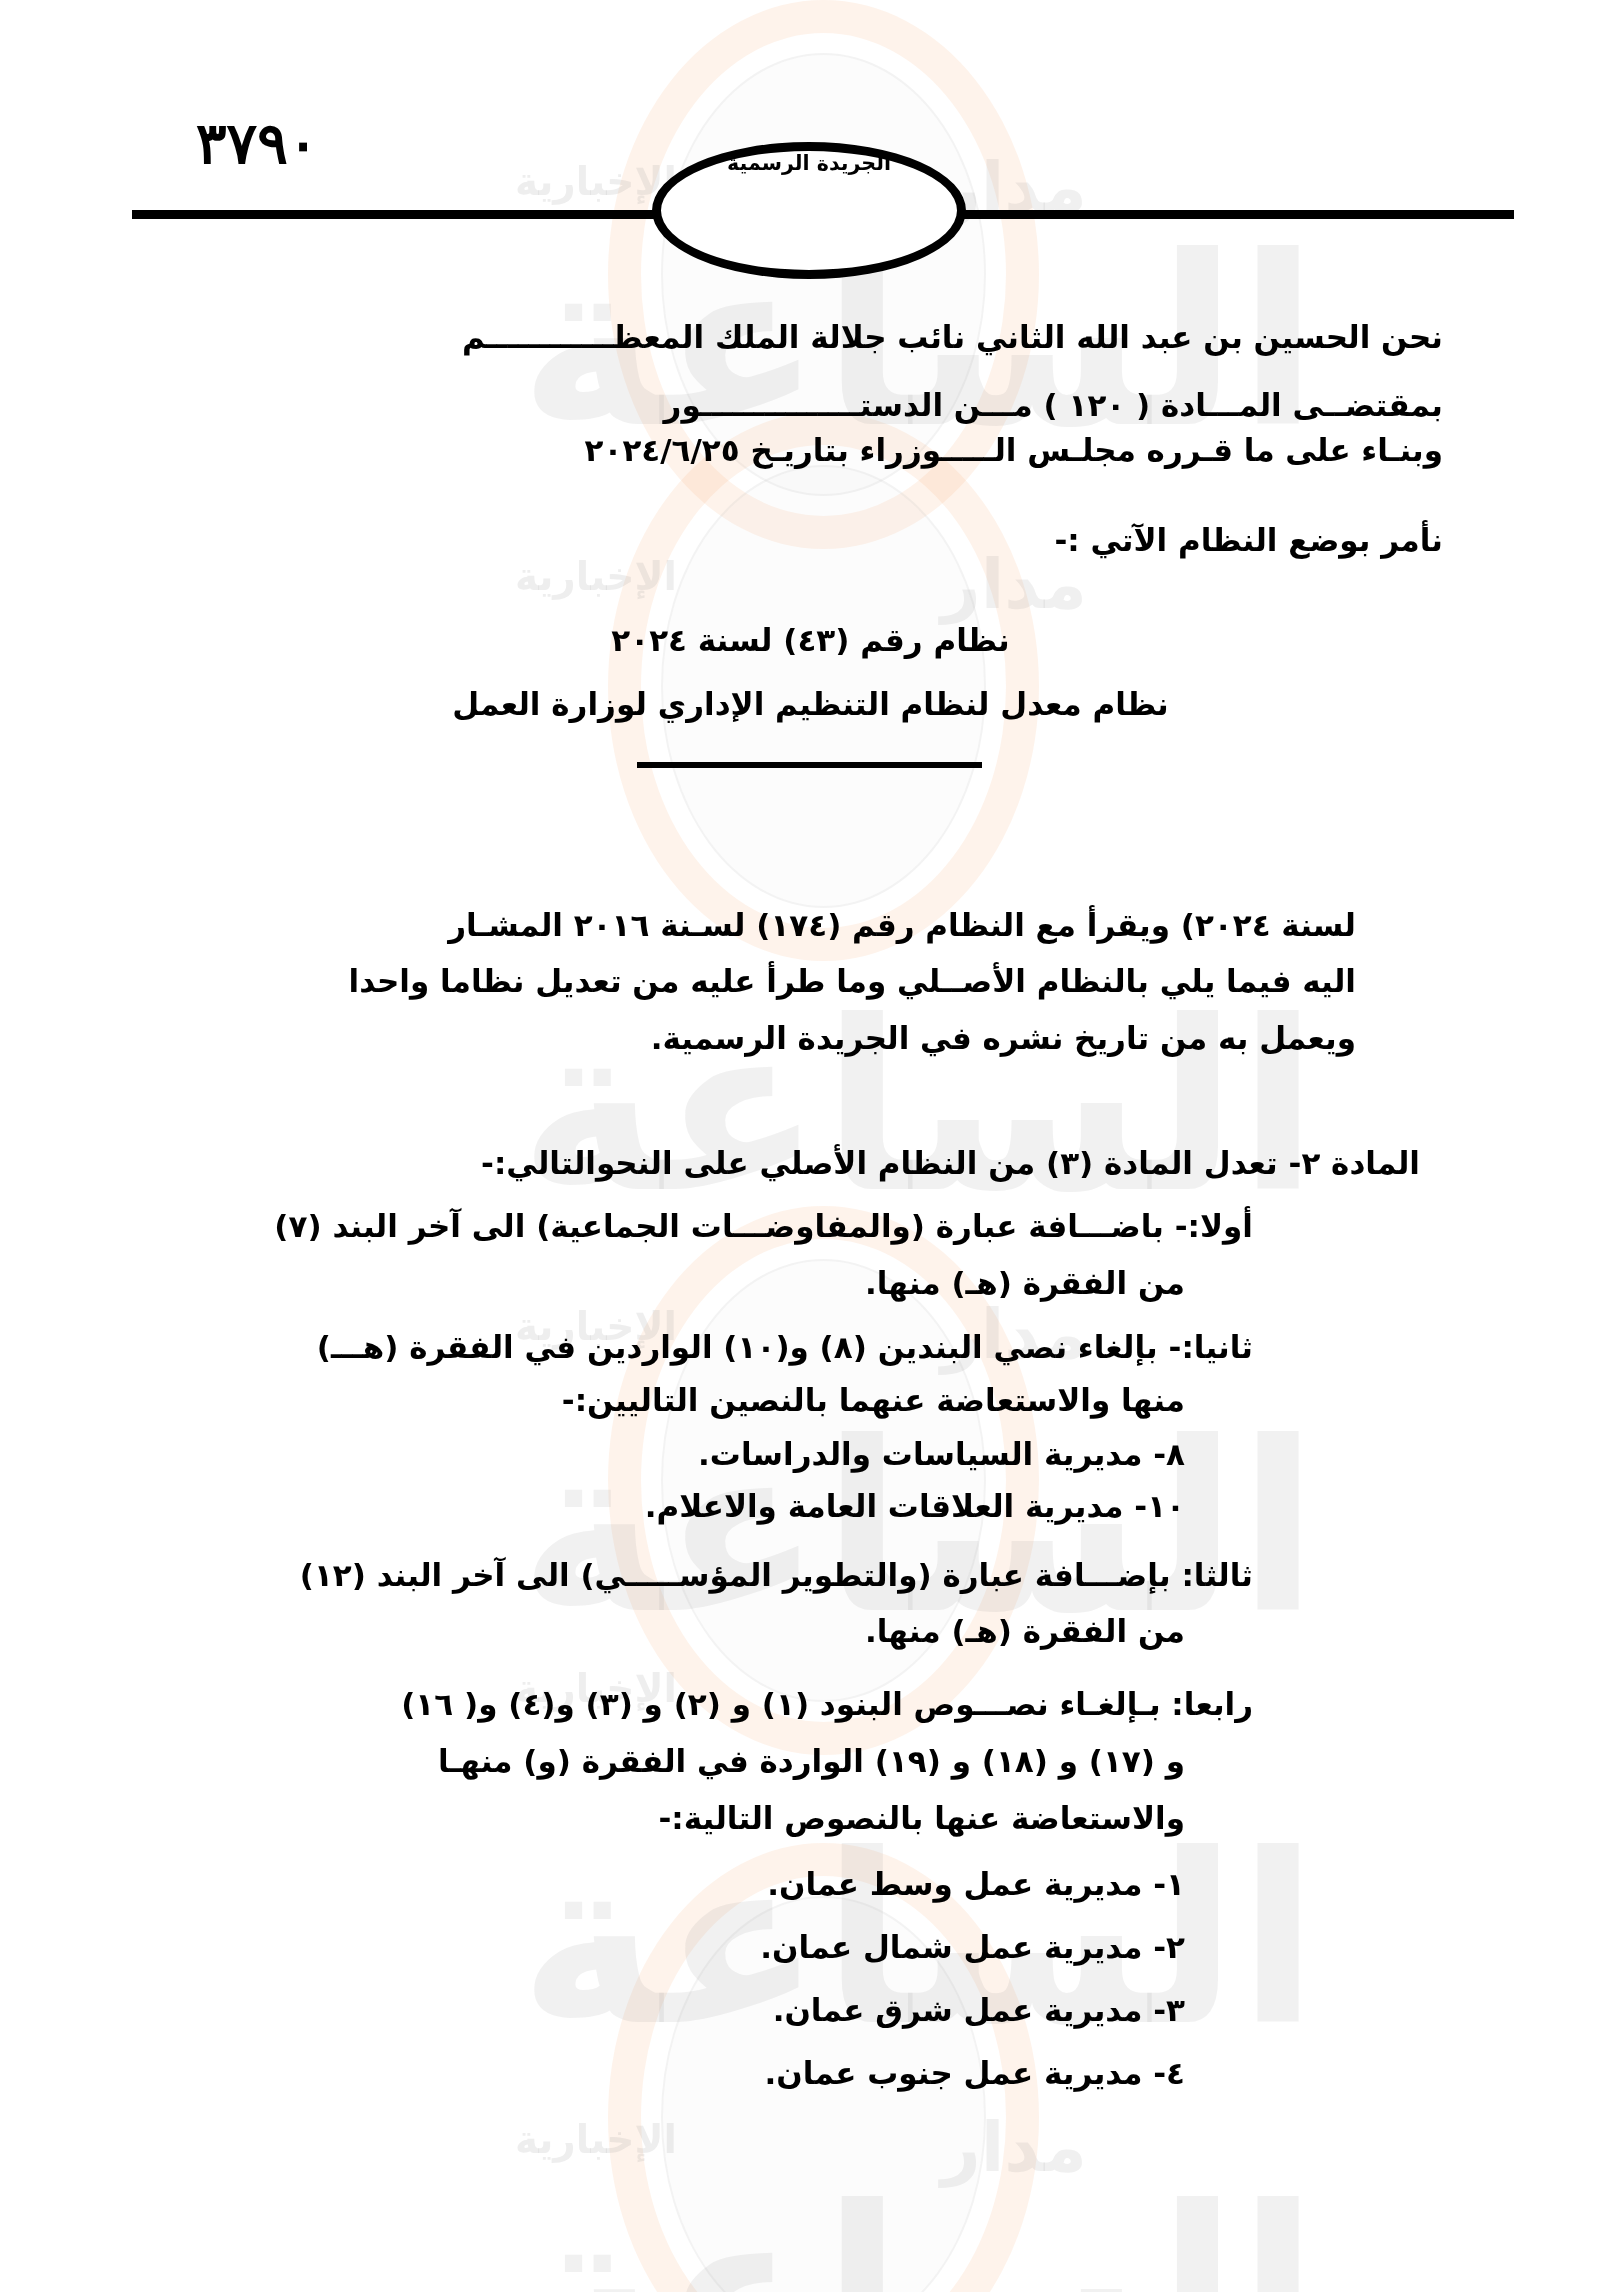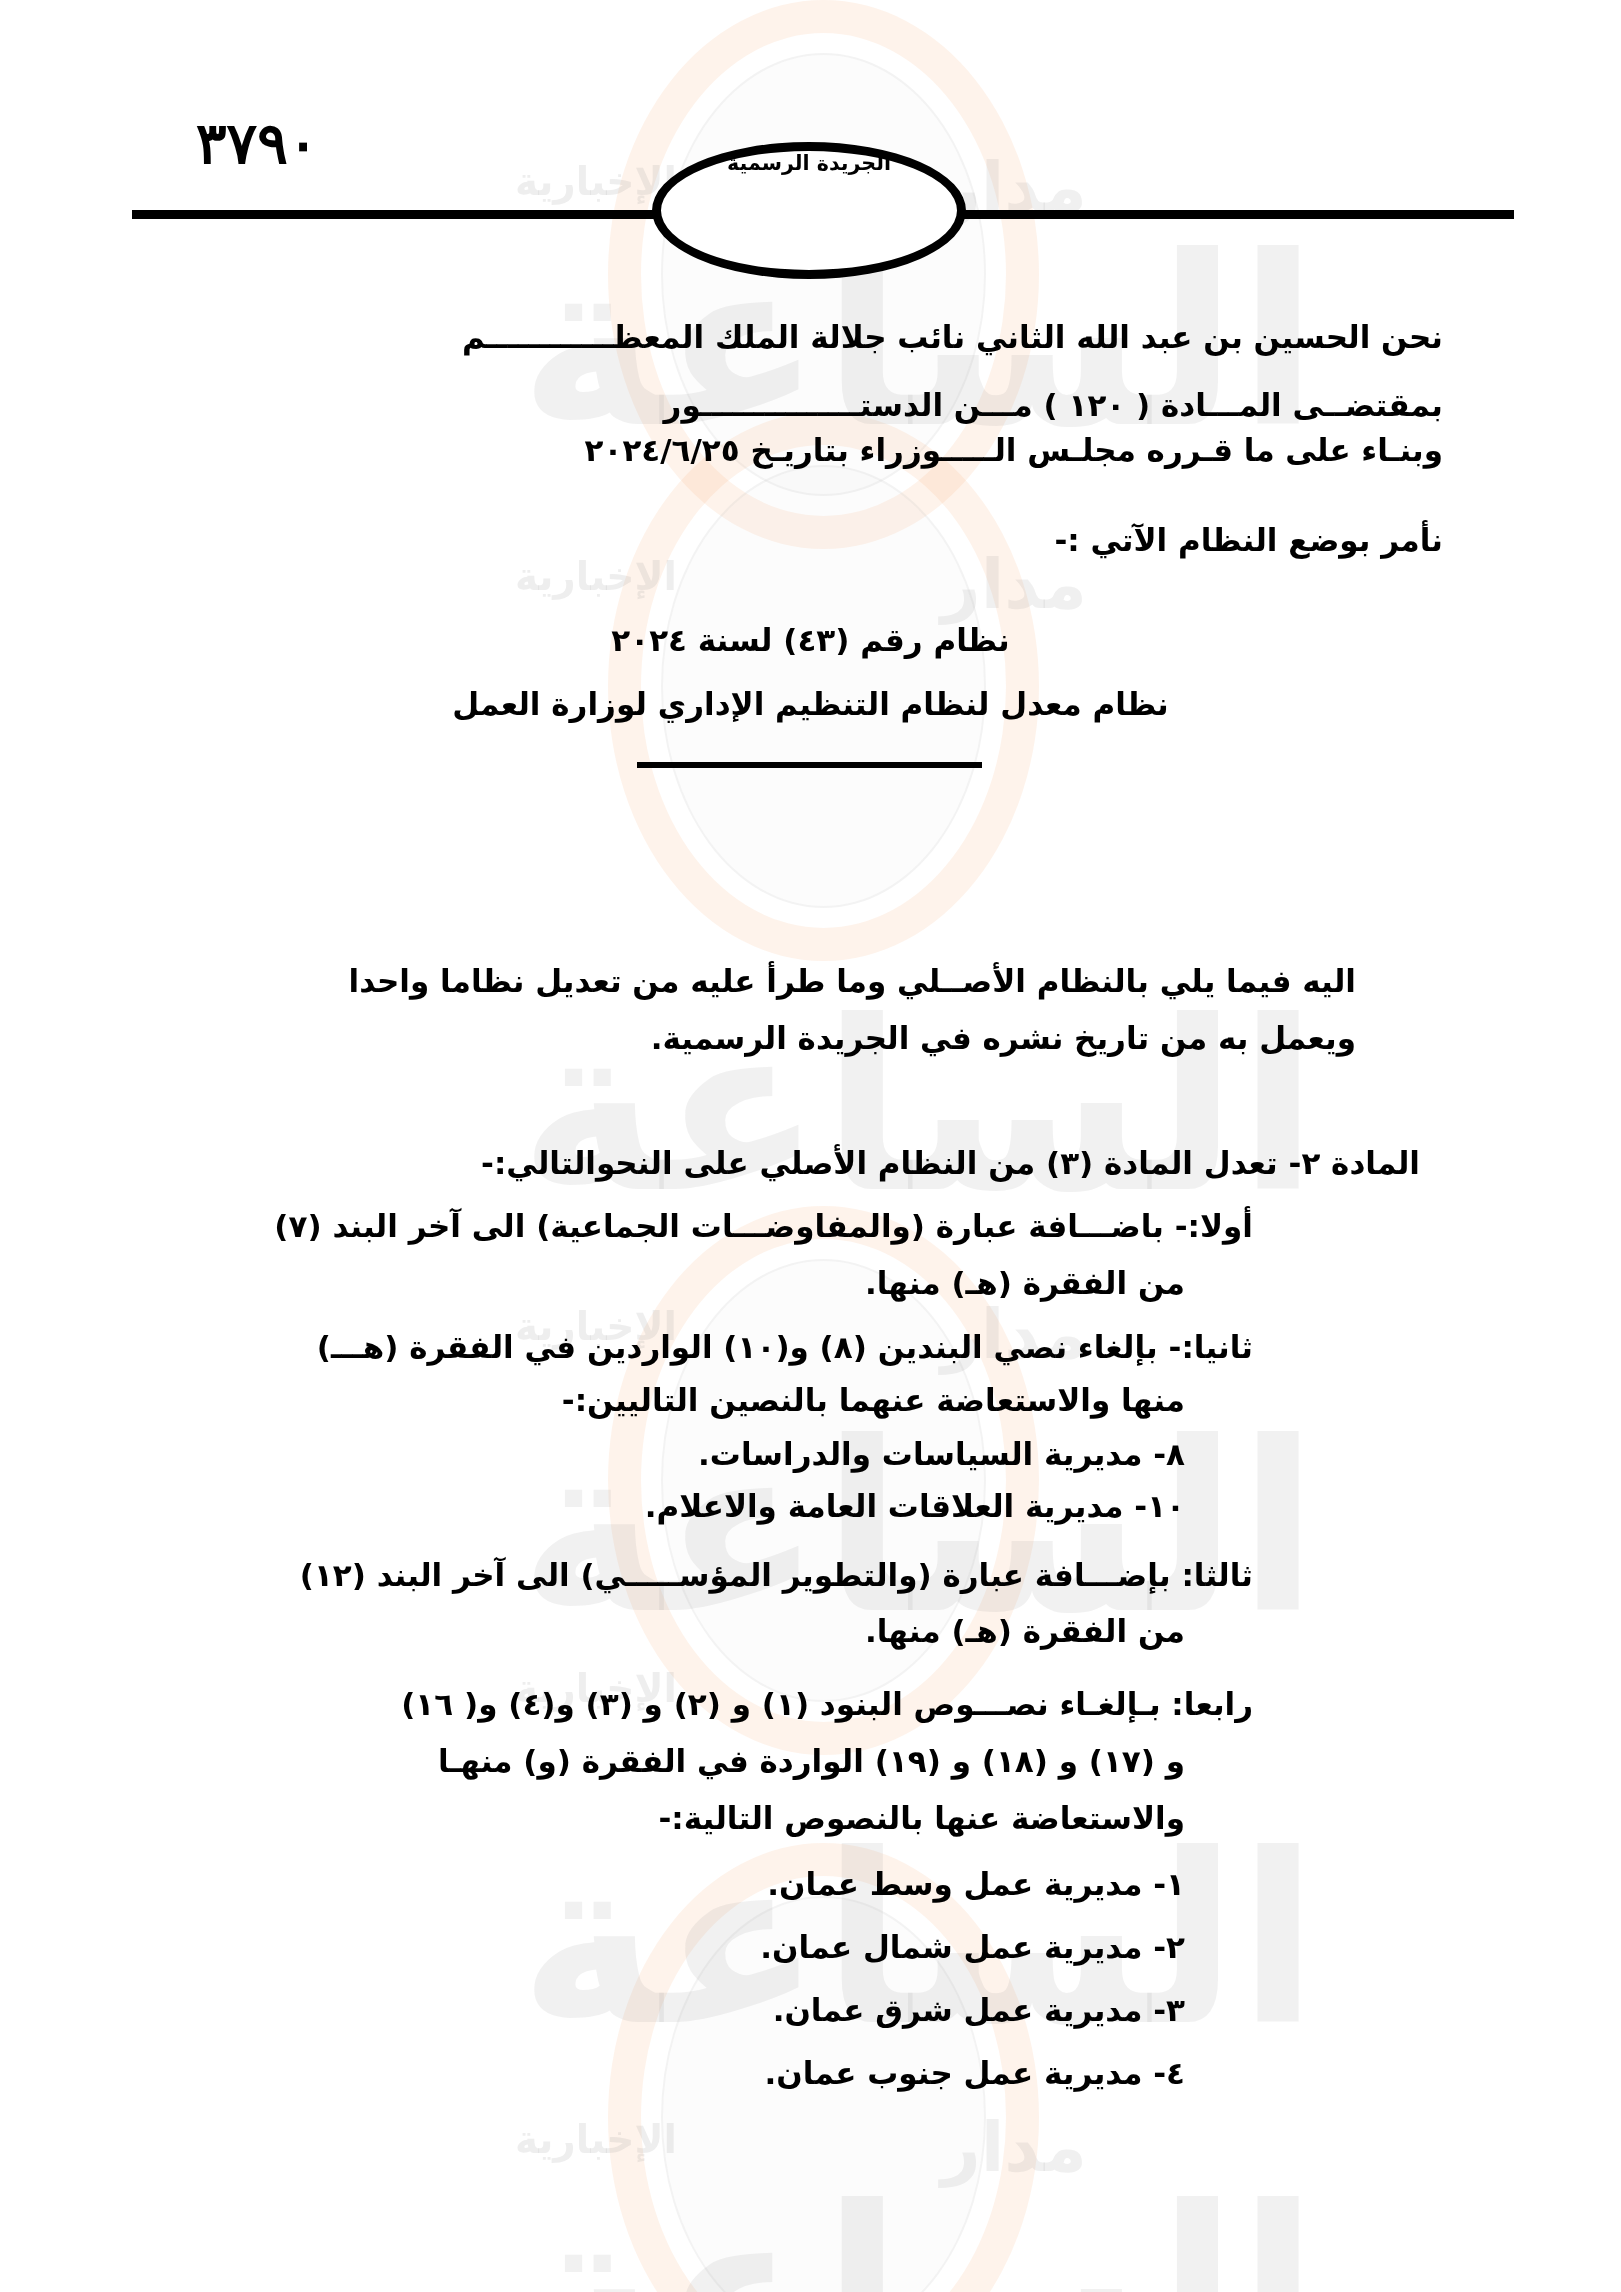--- a/index.html
+++ b/index.html
@@ -68,20 +68,21 @@
 
   <div class="txt" style="right:178px; top:309px;">نحن الحسين بن عبد الله الثاني نائب جلالة الملك المعظــــــــــــم</div>
   <div class="txt" style="right:178px; top:377px;">بمقتضــى المـــادة ( ١٢٠ ) مـــن الدستـــــــــــــــور</div>
   <div class="txt" style="right:178px; top:422px;">وبنـاء على ما قـرره مجلـس الـــــوزراء بتاريـخ ٢٠٢٤/٦/٢٥</div>
   <div class="txt" style="right:178px; top:512px;">نأمر بوضع النظام الآتي :-</div>
 
   <div class="txt center" style="left:0; right:0; top:612px;">نظام رقم (٤٣) لسنة ٢٠٢٤</div>
   <div class="txt center" style="left:0; right:0; top:676px;">نظام معدل لنظام التنظيم الإداري لوزارة العمل</div>
   <div class="title-rule"></div>
 
+  <div class="txt" style="right:265px; top:897px;">لسنة ٢٠٢٤) ويقرأ مع النظام رقم (١٧٤) لسـنة ٢٠١٦ المشـار</div>
   <div class="txt" style="right:265px; top:1010px;">ويعمل به من تاريخ نشره في الجريدة الرسمية.</div>
   <div class="txt" style="right:265px; top:953px;">اليه فيما يلي بالنظام الأصــلي وما طرأ عليه من تعديل نظاما واحدا</div>
 
   <div class="txt" style="right:201px; top:1135px;">المادة ٢- تعدل المادة (٣) من النظام الأصلي على النحوالتالي:-</div>
 
   <div class="txt" style="right:368px; top:1198px;">أولا:- باضـــافة عبارة (والمفاوضـــات الجماعية) الى آخر البند (٧)</div>
   <div class="txt" style="right:436px; top:1255px;">من الفقرة (هـ) منها.</div>
 
   <div class="txt" style="right:368px; top:1319px;">ثانيا:- بإلغاء نصي البندين (٨) و(١٠) الواردين في  الفقرة (هـــ)</div>
   <div class="txt" style="right:436px; top:1372px;">منها والاستعاضة عنهما بالنصين التاليين:-</div>

